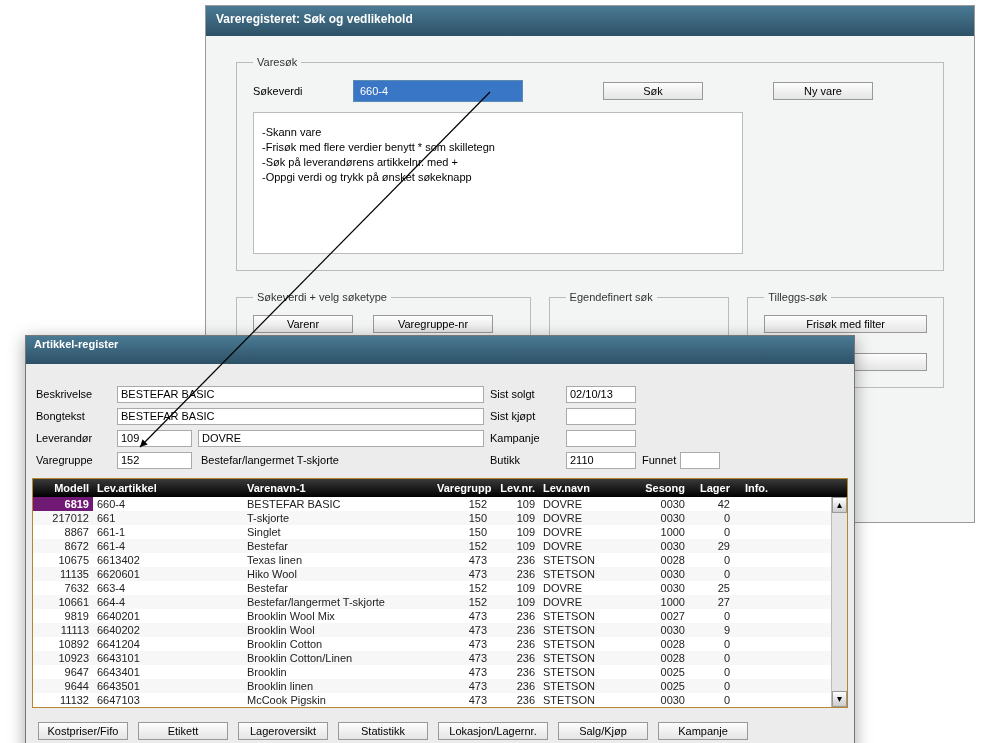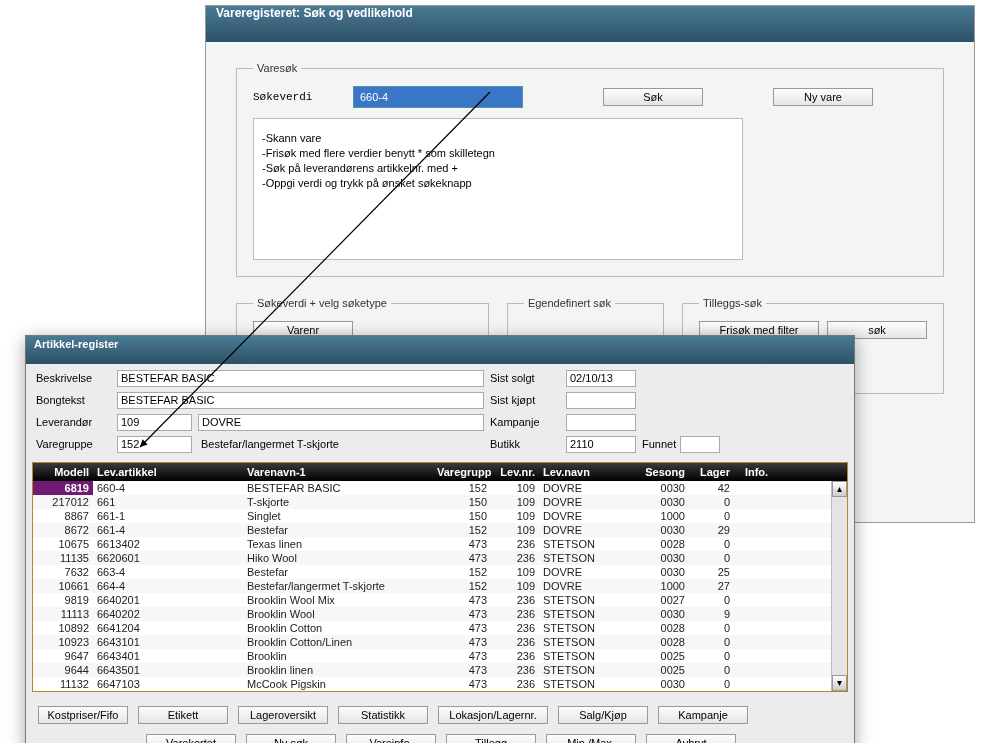--- a/index.html
+++ b/index.html
@@ -1,41 +1,41 @@
 <!DOCTYPE html>
 <html><head>
 <meta charset="utf-8">
 <style>
 * { box-sizing: border-box; margin: 0; padding: 0; font-family: Arial, sans-serif; font-size: 11px; }
 body { background: #fff; position: relative; width: 986px; height: 743px; }
 
 
 .main-window { position: absolute; left: 205px; top: 5px; width: 770px; height: 518px; background: #f3f4f4; border: 1px solid #999; }
-.main-titlebar { height: 36px; background: linear-gradient(#4a7a94, #2d5166); color: #fff; padding: 0 10px; font-weight: bold; font-size: 12px; }
+.main-titlebar { height: 30px; background: linear-gradient(#4a7a94, #2d5166); color: #fff; padding: 6px 10px; font-weight: bold; font-size: 12px; }
 .main-body { padding: 20px 30px; }
 
 fieldset { border: 1px solid #bbb; padding: 12px 16px 16px; margin-bottom: 20px; }
 legend { padding: 0 4px; color: #333; }
 
 .search-row { display: flex; align-items: center; gap: 20px; margin-bottom: 10px; }
-.search-row label { width: 80px; font-family: Liberation Mono, monospace; }
+.search-row label { width: 80px; }
 .search-input { border: 1px solid #5b8bb0; height: 22px; padding: 2px 6px; width: 170px; background: #fff; }
 .search-input.selected { background: #3a76c6; color: #fff; }
 .btn { height: 18px; min-width: 100px; border: 1px solid #999; background: linear-gradient(#fdfdfd,#e5e5e5); cursor: pointer; }
 .help-box { width: 490px; height: 142px; margin-top: 8px; background: #fff; border: 1px solid #bbb; padding: 12px 8px; font-size: 11px; line-height: 1.35; }
 
 .type-row { display: flex; gap: 18px; }
 .type-row fieldset { flex: 1; }
 .type-row .inner-btns { display: flex; gap: 20px; flex-wrap: wrap; }
-.type-col { display:flex; gap:8px; }
+.type-col { display:flex; flex-direction:column; gap:20px; }
 
 
 .reg-window { position: absolute; left: 25px; top: 335px; width: 830px; background: #ececec; border: 1px solid #777; box-shadow: 0 4px 16px rgba(0,0,0,.35); }
 .reg-titlebar { height: 28px; background: linear-gradient(#4a7a94,#2d5166); color:#fff; padding: 2px 8px; font-weight: bold; }
-.reg-top { padding: 4px 10px 4px; display: grid; grid-template-columns: 75px 75px 190px 90px 70px 70px 70px; grid-auto-rows: 20px; gap: 2px 6px; align-items: center; }
+.reg-top { padding: 20px 10px 4px; display: grid; grid-template-columns: 75px 75px 190px 90px 70px 70px 70px; grid-auto-rows: 20px; gap: 2px 6px; align-items: center; }
 .reg-top input { height: 17px; border: 1px solid #aaa; background: #fff; padding: 1px 3px; font-size: 11px; width: 100%; }
 .reg-top .lbl { font-size: 11px; }
 .span2 { grid-column: span 2; }
 .span3 { grid-column: span 3; }
 .noborder { border:none !important; background:transparent !important; }
 
 .grid-wrap { margin: 4px 6px 6px; border: 1px solid #b5862f; background:#fff; position:relative; }
 .grid-head { display:flex; background: linear-gradient(#3a3a3a,#000); color:#fff; font-weight:bold; height:18px; align-items:center; font-size:11px; }
 .grid-head div, .grid-row div { padding: 1px 4px; overflow:hidden; white-space:nowrap; }
 .c-modell{width:60px;text-align:right;} .c-art{width:150px;} .c-navn{width:190px;} .c-vg{width:58px;text-align:right;} .c-levnr{width:48px;text-align:right;} .c-levnavn{width:100px;} .c-ses{width:50px;text-align:right;} .c-lag{width:45px;text-align:right;} .c-info{width:45px;text-align:center;}

